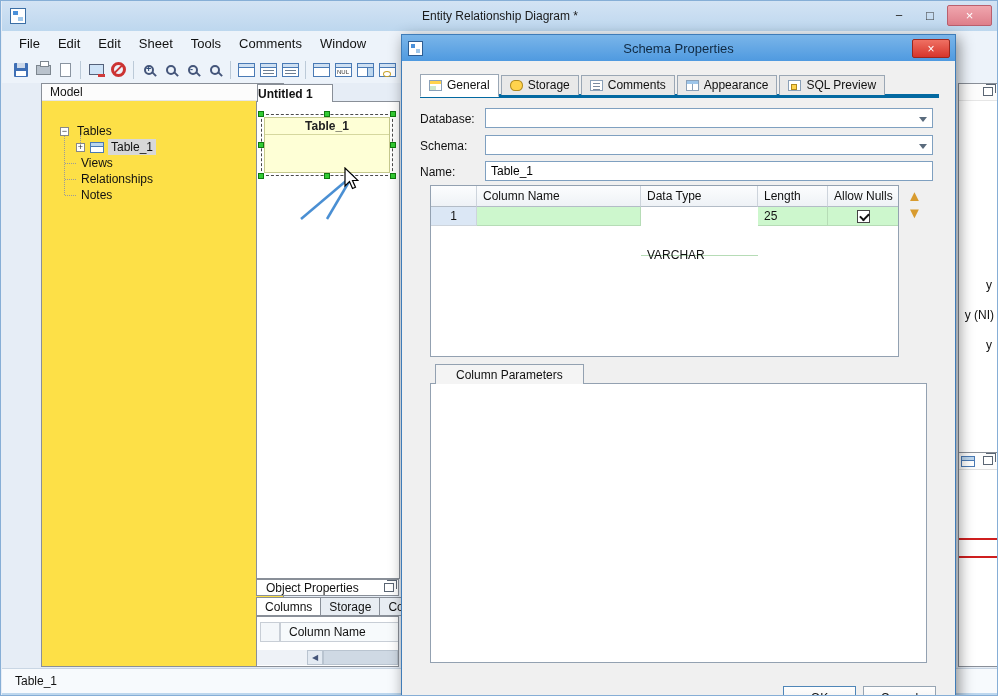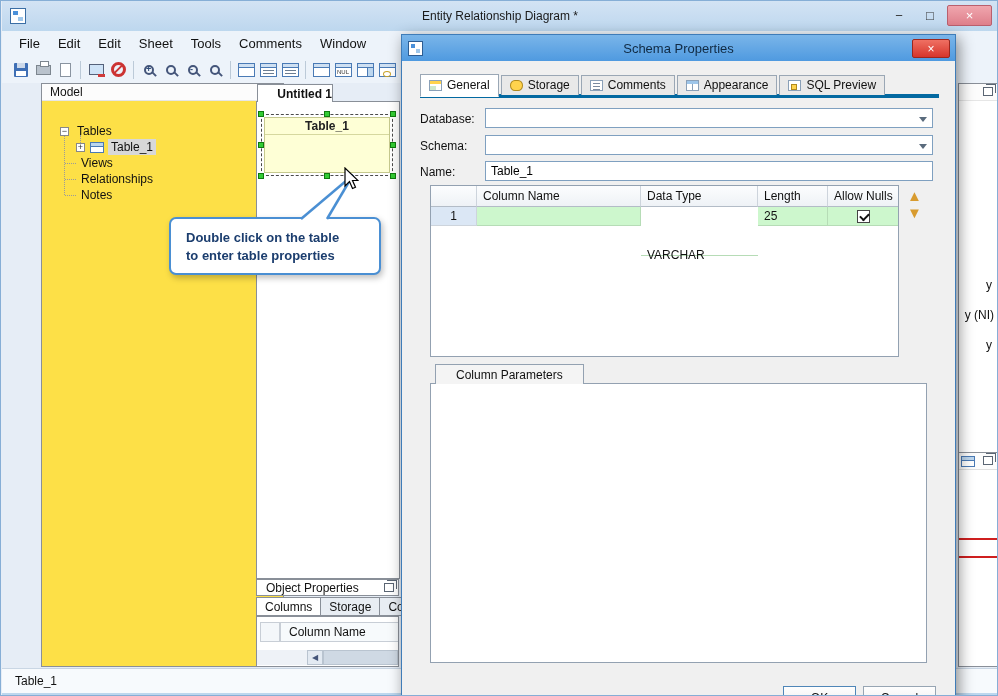--- a/index.html
+++ b/index.html
@@ -69,21 +69,21 @@
   .mini-table { width:14px; height:11px; border:1px solid #4a7ab5; background:#fff; margin-right:4px; position:relative; flex:0 0 auto; }
   .mini-table::before { content:""; position:absolute; left:0; right:0; top:0; height:3px; background:#bcd6ee; border-bottom:1px solid #4a7ab5; }
   .tree-label { padding:1px 3px; }
   .tree-label.selected { background:#d8d8d8; }
   .guide-v { position:absolute; border-left:1px dotted #9a9a9a; }
   .guide-h { position:absolute; border-top:1px dotted #9a9a9a; }
 
   
   #canvas-tab { position:absolute; left:256px; top:83px; width:76px; height:18px; background:#fff;
                 border:1px solid #898f98; border-bottom:none; display:flex; align-items:center;
-                justify-content:flex-end; font-weight:bold; z-index:1; }
+                justify-content:flex-start; font-weight:bold; z-index:1; }
   #canvas { position:absolute; left:255px; top:100px; width:144px; height:478px; background:#fff;
             border:1px solid #898f98; z-index:0; }
   .er-table { position:absolute; left:7px; top:15px; width:126px; height:56px; background:#feffd6; border:1px solid #c6c98e; }
   .er-table-title { height:17px; border-bottom:1px solid #d6d89f; text-align:center; font-weight:bold;
                     line-height:17px; color:#222; }
   .sel-rect { position:absolute; left:4px; top:12px; width:132px; height:62px; border:1px dashed #4a4a4a; }
   .handle { position:absolute; width:6px; height:6px; background:#33cc33; border:1px solid #0f7a0f; }
 
   #cursor { position:absolute; left:342px; top:166px; z-index:4; }
 
@@ -310,24 +310,20 @@
     <span class="handle" style="left:1px;top:9px;"></span>
     <span class="handle" style="left:67px;top:9px;"></span>
     <span class="handle" style="left:133px;top:9px;"></span>
     <span class="handle" style="left:1px;top:40px;"></span>
     <span class="handle" style="left:133px;top:40px;"></span>
     <span class="handle" style="left:1px;top:71px;"></span>
     <span class="handle" style="left:67px;top:71px;"></span>
     <span class="handle" style="left:133px;top:71px;"></span>
   </div>
 
-  <div id="callout">
-    <div class="cl-line">Double click on the table</div>
-    <div class="cl-line">to enter table properties</div>
-  </div>
   <svg id="callout-tail" width="72" height="47">
     <polygon points="8,46 60,2 34,46" fill="#ffffff"></polygon>
     <line x1="8" y1="46" x2="60" y2="2" stroke="#4a8fd3" stroke-width="2.5"></line>
     <line x1="60" y1="2" x2="34" y2="46" stroke="#4a8fd3" stroke-width="2.5"></line>
   </svg>
 
   <svg id="cursor" width="16" height="24">
     <path d="M2,1 L2,19 L6.5,14.5 L9.5,21.5 L12.5,20.2 L9.5,13.5 L15,13.5 Z" fill="#ffffff" stroke="#000000" stroke-width="1.2"></path>
   </svg>
 

